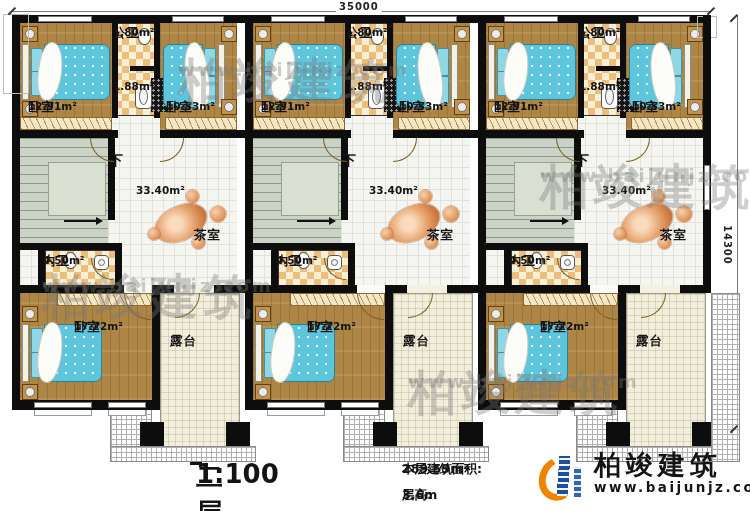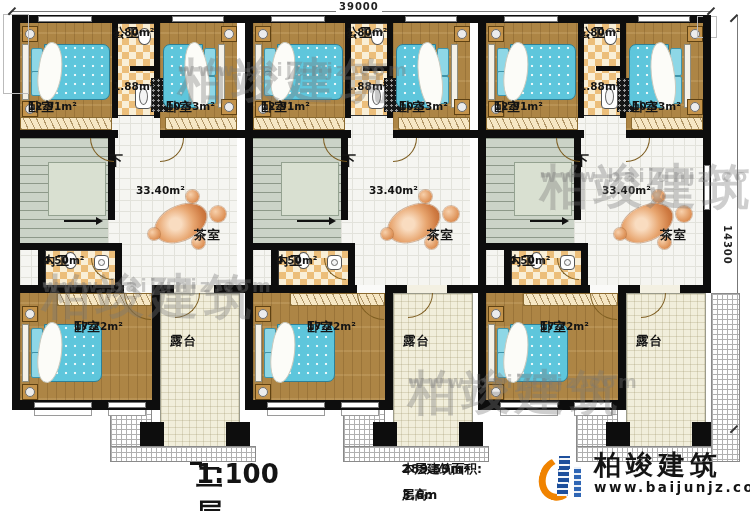--- a/index.html
+++ b/index.html
@@ -480,21 +480,21 @@
   <div class="wall" style="left:703px;top:15px;width:8px;height:278px;z-index:5"></div>
   <div class="winh" style="left:704px;top:165px;width:6px;height:45px;z-index:6;background:linear-gradient(to right,#fff 0 38%,#666 38% 56%,#fff 56%)"></div>
   <div class="railing" style="left:711px;top:293px;width:29px;height:169px;z-index:4"></div>
 
   <div class="outline" style="left:3px;top:14px;width:26px;height:80px"></div>
   <div class="outline" style="left:697px;top:16px;width:20px;height:22px"></div>
 
   <div class="dimline" style="left:12px;top:11px;width:699px;height:1px"></div>
   <div class="tick" style="left:11px;top:6px"></div>
   <div class="tick" style="left:710px;top:6px"></div>
-  <div class="dim" style="left:336px;top:1px">39000</div>
+  <div class="dim" style="left:336px;top:1px">35000</div>
   <div class="dimline" style="left:737px;top:15px;width:1px;height:415px"></div>
   <div class="tick" style="left:733px;top:13px"></div>
   <div class="tick" style="left:733px;top:424px"></div>
   <div class="dim" style="left:722px;top:222px;writing-mode:vertical-rl;padding:3px 0">14300</div>
 
   <div class="wm" style="left:178px;top:56px">
     <span class="b">柏竣建筑</span>
     <span class="u">www.baijunjz.com</span>
   </div>
   <div class="wm" style="left:42px;top:272px">

